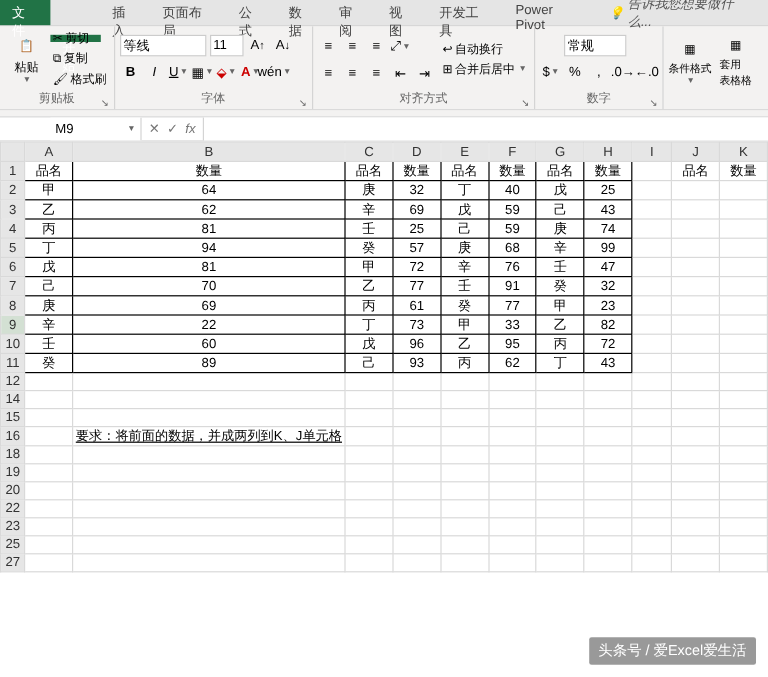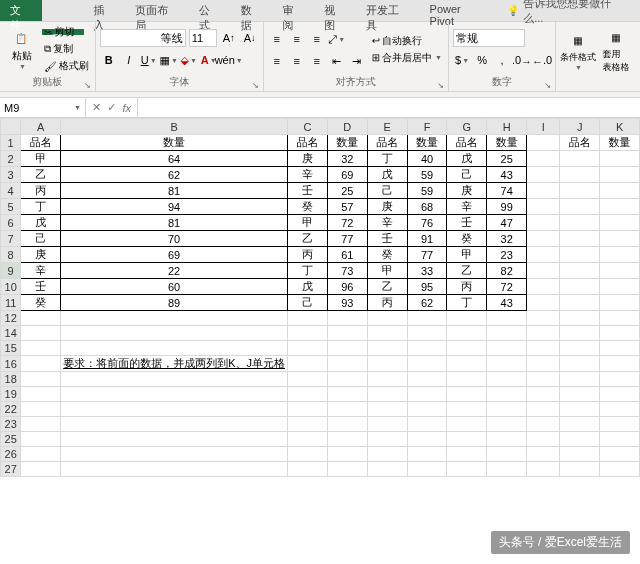--- a/index.html
+++ b/index.html
@@ -3,44 +3,44 @@
 <meta charset="utf-8">
 <style>
   * { box-sizing: border-box; margin: 0; padding: 0; font-family: "Microsoft YaHei", Arial, sans-serif; }
   body { width: 640px; height: 564px; overflow: hidden; background: #fff; font-size: 11px; position: relative; }
 
   
   .tabs { display: flex; background: #e5e5e5; border-bottom: 1px solid #d4d4d4; height: 22px; align-items: stretch; }
   .tab { padding: 3px 10px; color: #444; cursor: pointer; font-size: 11px; }
   .tab.active { background: #217346; color: #fff; margin-top: 29px; }
   .tab.file { background: #217346; color: #fff; }
-  .tab.tell { color: #555; font-size: 11px; display: flex; align-items: center; gap: 3px; }
+  .tab.tell { color: #555; font-size: 11px; display: flex; align-items: center; gap: 3px; font-style: italic; }
   .tab.tell::before { content: "💡"; font-size: 10px; }
 
   
   .ribbon { display: flex; background: #f3f2f1; border-bottom: 1px solid #d4d4d4; height: 70px; }
   .group { display: flex; flex-direction: column; justify-content: space-between; border-right: 1px solid #d4d4d4; padding: 2px 4px 1px 4px; }
   .group-label { text-align: center; font-size: 10px; color: #666; padding: 1px 0; position: relative; }
   .group-label .launcher { position: absolute; right: 0; bottom: 0; font-size: 8px; color: #666; }
   .group-body { display: flex; gap: 2px; flex: 1; align-items: center; }
   .btn-col { display: flex; flex-direction: column; gap: 1px; font-size: 10px; }
   .btn-col .mini { display: flex; align-items: center; gap: 2px; padding: 1px 2px; cursor: pointer; }
   .big-btn { display: flex; flex-direction: column; align-items: center; justify-content: center; width: 36px; height: 48px; cursor: pointer; font-size: 10px; }
   .icon-box { width: 20px; height: 20px; display: flex; align-items: center; justify-content: center; }
   .font-row { display: flex; gap: 3px; align-items: center; }
   .font-select { border: 1px solid #ccc; background: #fff; height: 18px; font-size: 11px; padding: 0 2px; }
-  .font-name { width: 86px; text-align: right; }
+  .font-name { width: 72px; }
   .font-size { width: 28px; }
   .btn-sm { width: 18px; height: 18px; display: flex; align-items: center; justify-content: center; cursor: pointer; font-size: 11px; }
   .row2 { display: flex; gap: 2px; margin-top: 2px; }
   .dd { font-size: 7px; color: #666; margin-left: 1px; }
 
   
   .fbar { display: flex; align-items: stretch; border-bottom: 1px solid #d4d4d4; height: 20px; background: #fff; }
-  .namebox { width: 86px; border-right: 1px solid #d4d4d4; padding: 2px 4px; font-size: 11px; display: flex; align-items: center; background: #fff; }
+  .namebox { width: 76px; border-right: 1px solid #d4d4d4; padding: 2px 4px; font-size: 11px; display: flex; align-items: center; background: #fff; margin-left: 42px; }
   .namebox .dd { margin-left: auto; }
   .fx-btns { display: flex; align-items: center; gap: 6px; padding: 0 6px; border-right: 1px solid #d4d4d4; color: #777; }
   .fx-input { flex: 1; padding: 2px 4px; font-size: 11px; border: none; }
   .fbar-gap { height: 6px; background: #f3f2f1; border-bottom: 1px solid #d4d4d4; }
 
   
   .grid { position: relative; overflow: hidden; height: calc(564px - 22px - 70px - 6px - 20px); }
   table.sheet { border-collapse: collapse; table-layout: fixed; }
   .sheet td, .sheet th { border: 1px solid #d9d9d9; height: 15px; font-size: 11px; padding: 0 2px; overflow: hidden; white-space: nowrap; text-align: center; background: #fff; }
   .sheet th { background: #e6e6e6; color: #333; font-weight: normal; text-align: center; }
@@ -158,21 +158,21 @@
             <span>合并后居中</span>
             <span class="dd">▼</span>
           </div>
       </div>
     </div>
     <div class="group-label"><span>对齐方式</span><span class="launcher">↘</span></div>
   </div>
 
   <div class="group" style="min-width:80px">
     <div style="display:flex;flex-direction:column;gap:2px;flex:1;justify-content:center">
-      <input class="font-select" style="width: 72px;" value="常规">
+      <input class="font-select" style="width: 52px; margin-left: 20px;" value="常规">
       <div class="row2">
         <div class="btn-sm">$<span class="dd">▼</span></div>
         <div class="btn-sm">%</div>
         <div class="btn-sm">,</div>
         <div class="btn-sm">.0→</div>
         <div class="btn-sm">←.0</div>
       </div>
     </div>
     <div class="group-label"><span>数字</span><span class="launcher">↘</span></div>
   </div>
@@ -458,20 +458,34 @@
           <td class="colD "></td>
           <td class="colE "></td>
           <td class="colF "></td>
           <td class="colG "></td>
           <td class="colH "></td>
           <td class="colI "></td>
           <td class="colJ "></td>
           <td class="colK "></td>
         </tr>
         <tr>
+          <th class="rowhdr">20</th>
+          <td class="colA "></td>
+          <td class="colB "></td>
+          <td class="colC "></td>
+          <td class="colD "></td>
+          <td class="colE "></td>
+          <td class="colF "></td>
+          <td class="colG "></td>
+          <td class="colH "></td>
+          <td class="colI "></td>
+          <td class="colJ "></td>
+          <td class="colK "></td>
+        </tr>
+        <tr>
           <th class="rowhdr">22</th>
           <td class="colA "></td>
           <td class="colB "></td>
           <td class="colC "></td>
           <td class="colD "></td>
           <td class="colE "></td>
           <td class="colF "></td>
           <td class="colG "></td>
           <td class="colH "></td>
           <td class="colI "></td>
@@ -487,34 +501,20 @@
           <td class="colE "></td>
           <td class="colF "></td>
           <td class="colG "></td>
           <td class="colH "></td>
           <td class="colI "></td>
           <td class="colJ "></td>
           <td class="colK "></td>
         </tr>
         <tr>
           <th class="rowhdr">25</th>
-          <td class="colA "></td>
-          <td class="colB "></td>
-          <td class="colC "></td>
-          <td class="colD "></td>
-          <td class="colE "></td>
-          <td class="colF "></td>
-          <td class="colG "></td>
-          <td class="colH "></td>
-          <td class="colI "></td>
-          <td class="colJ "></td>
-          <td class="colK "></td>
-        </tr>
-        <tr>
-          <th class="rowhdr">26</th>
           <td class="colA "></td>
           <td class="colB "></td>
           <td class="colC "></td>
           <td class="colD "></td>
           <td class="colE "></td>
           <td class="colF "></td>
           <td class="colG "></td>
           <td class="colH "></td>
           <td class="colI "></td>
           <td class="colJ "></td>

